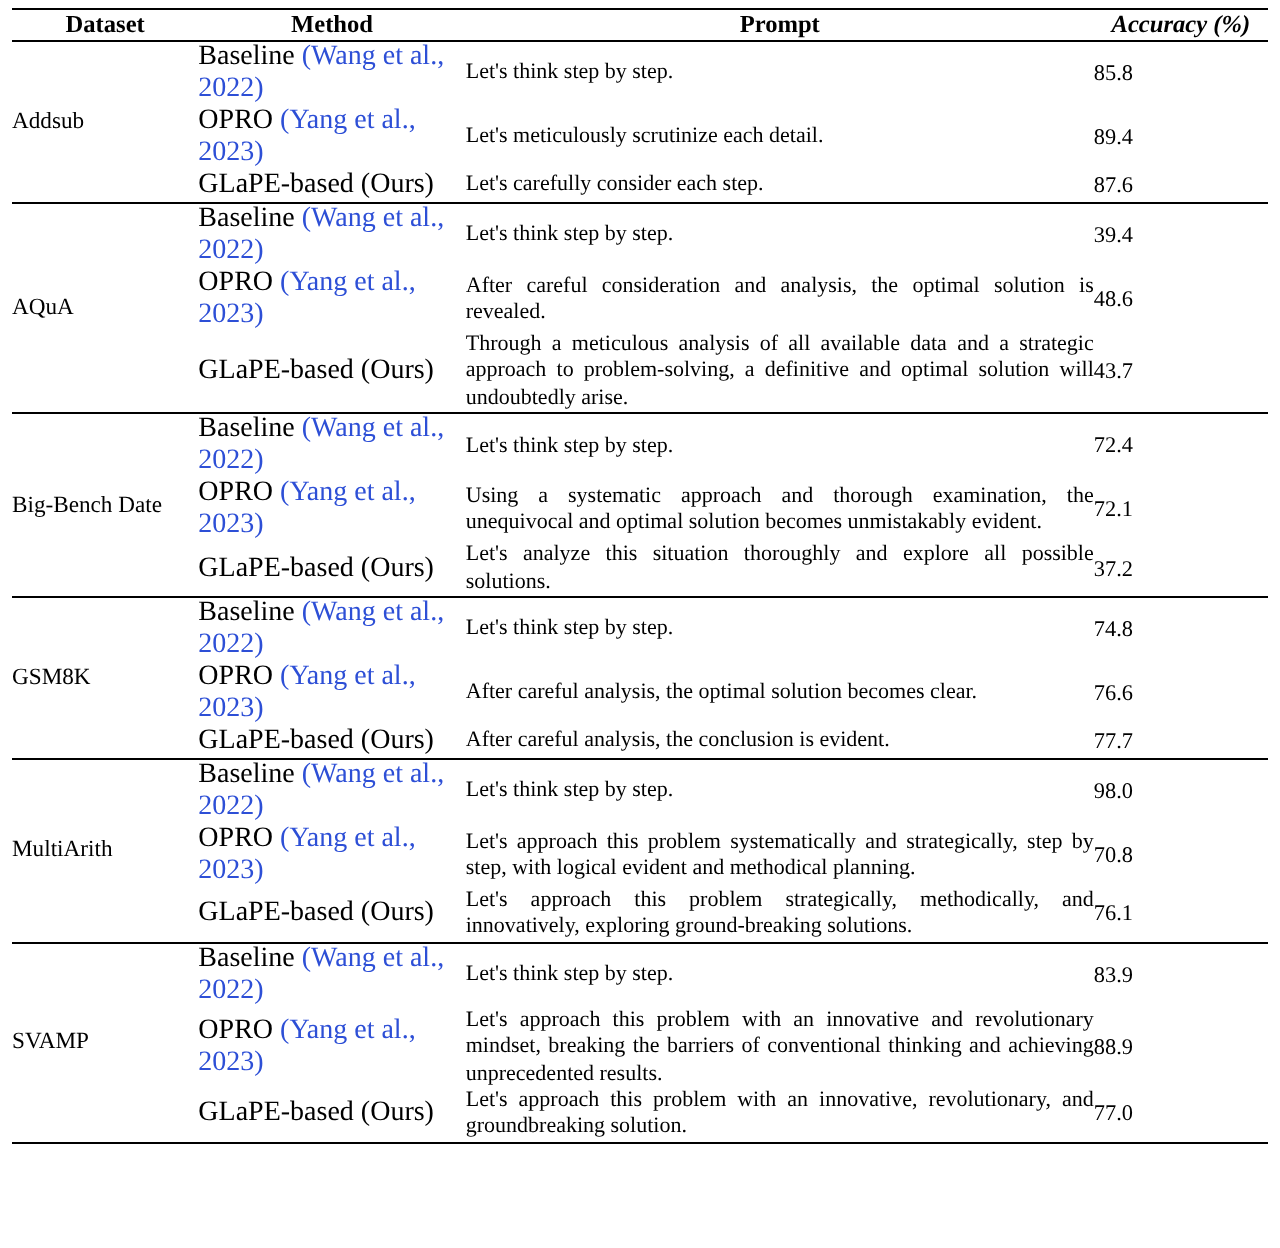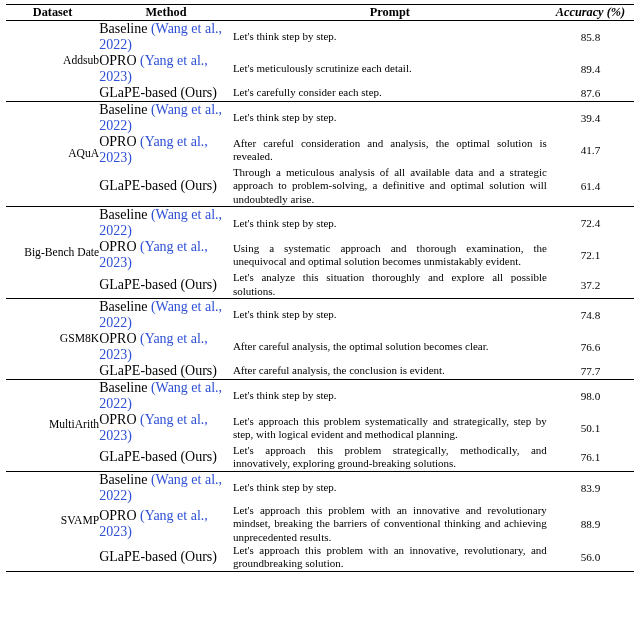--- a/index.html
+++ b/index.html
@@ -37,21 +37,21 @@
     text-align: center;
     padding: 4px 0 4px 0;
     border-top: 1.4px solid #000;
     border-bottom: 0.9px solid #000;
   }
   .group-sep td { border-top: 0.8px solid #000; }
   .bot-rule td { border-top: 1.4px solid #000; height: 0; padding: 0; }
 
   td.c-dataset {
     width: 92px;
-    text-align: right;
+    text-align: left;
     font-size: 11.6px;
     vertical-align: middle;
   }
   td.c-method {
     width: 132px;
     text-align: left;
     font-size: 14px;
     padding: 2px 2px;
   }
   td.c-prompt {
@@ -59,21 +59,20 @@
     text-align: justify;
     text-align-last: left;
     font-size: 11px;
     padding: 2px 8px 2px 6px;
     line-height: 1.22;
     hyphens: auto;
     margin-left: 20px;
   }
   td.c-acc {
     width: 86px;
-    text-align: center;
     font-size: 11.2px;
   }
   th.h-dataset { width: 92px; }
   th.h-method  { width: 132px; }
   th.h-prompt  { width: 310px; }
   th.h-acc     { width: 86px; font-style: italic; }
 
   .cite {
     color: #2d4fd6;
   }
@@ -118,26 +117,26 @@
         </tr>
         <tr class="group-sep">
           <td class="c-dataset" rowspan="3"><span class="dataset-cell">AQuA</span></td>
           <td class="c-method"><span class="method-name">Baseline</span> <span class="cite" style="color: rgb(45, 79, 214);">(Wang et al., 2022)</span></td>
           <td class="c-prompt">Let's think step by step.</td>
           <td class="c-acc">39.4</td>
         </tr>
         <tr>
           <td class="c-method"><span class="method-name">OPRO</span> <span class="cite" style="color: rgb(45, 79, 214);">(Yang et al., 2023)</span></td>
           <td class="c-prompt">After careful consideration and analysis, the optimal solution is revealed.</td>
-          <td class="c-acc">41.7</td>
+          <td class="c-acc">48.6</td>
         </tr>
         <tr>
           <td class="c-method"><span class="method-name">GLaPE-based (Ours)</span></td>
           <td class="c-prompt">Through a meticulous analysis of all available data and a strategic approach to problem-solving, a definitive and optimal solution will undoubtedly arise.</td>
-          <td class="c-acc">61.4</td>
+          <td class="c-acc">43.7</td>
         </tr>
         <tr class="group-sep">
           <td class="c-dataset" rowspan="3"><span class="dataset-cell">Big-Bench Date</span></td>
           <td class="c-method"><span class="method-name">Baseline</span> <span class="cite" style="color: rgb(45, 79, 214);">(Wang et al., 2022)</span></td>
           <td class="c-prompt">Let's think step by step.</td>
           <td class="c-acc">72.4</td>
         </tr>
         <tr>
           <td class="c-method"><span class="method-name">OPRO</span> <span class="cite" style="color: rgb(45, 79, 214);">(Yang et al., 2023)</span></td>
           <td class="c-prompt">Using a systematic approach and thorough examination, the unequivocal and optimal solution becomes unmistakably evident.</td>
@@ -166,42 +165,42 @@
         </tr>
         <tr class="group-sep">
           <td class="c-dataset" rowspan="3"><span class="dataset-cell">MultiArith</span></td>
           <td class="c-method"><span class="method-name">Baseline</span> <span class="cite" style="color: rgb(45, 79, 214);">(Wang et al., 2022)</span></td>
           <td class="c-prompt">Let's think step by step.</td>
           <td class="c-acc">98.0</td>
         </tr>
         <tr>
           <td class="c-method"><span class="method-name">OPRO</span> <span class="cite" style="color: rgb(45, 79, 214);">(Yang et al., 2023)</span></td>
           <td class="c-prompt">Let's approach this problem systematically and strategically, step by step, with logical evident and methodical planning.</td>
-          <td class="c-acc">50.1</td>
+          <td class="c-acc">70.8</td>
         </tr>
         <tr>
           <td class="c-method"><span class="method-name">GLaPE-based (Ours)</span></td>
           <td class="c-prompt">Let's approach this problem strategically, methodically, and innovatively, exploring ground-breaking solutions.</td>
           <td class="c-acc">76.1</td>
         </tr>
         <tr class="group-sep">
           <td class="c-dataset" rowspan="3"><span class="dataset-cell">SVAMP</span></td>
           <td class="c-method"><span class="method-name">Baseline</span> <span class="cite" style="color: rgb(45, 79, 214);">(Wang et al., 2022)</span></td>
           <td class="c-prompt">Let's think step by step.</td>
           <td class="c-acc">83.9</td>
         </tr>
         <tr>
           <td class="c-method"><span class="method-name">OPRO</span> <span class="cite" style="color: rgb(45, 79, 214);">(Yang et al., 2023)</span></td>
           <td class="c-prompt">Let's approach this problem with an innovative and revolutionary mindset, breaking the barriers of conventional thinking and achieving unprecedented results.</td>
           <td class="c-acc">88.9</td>
         </tr>
         <tr>
           <td class="c-method"><span class="method-name">GLaPE-based (Ours)</span></td>
           <td class="c-prompt">Let's approach this problem with an innovative, revolutionary, and groundbreaking solution.</td>
-          <td class="c-acc">56.0</td>
+          <td class="c-acc">77.0</td>
         </tr>
         <tr class="bot-rule">
           <td></td>
           <td></td>
           <td></td>
           <td></td>
         </tr>
       </tbody>
   </table>
 </div>

